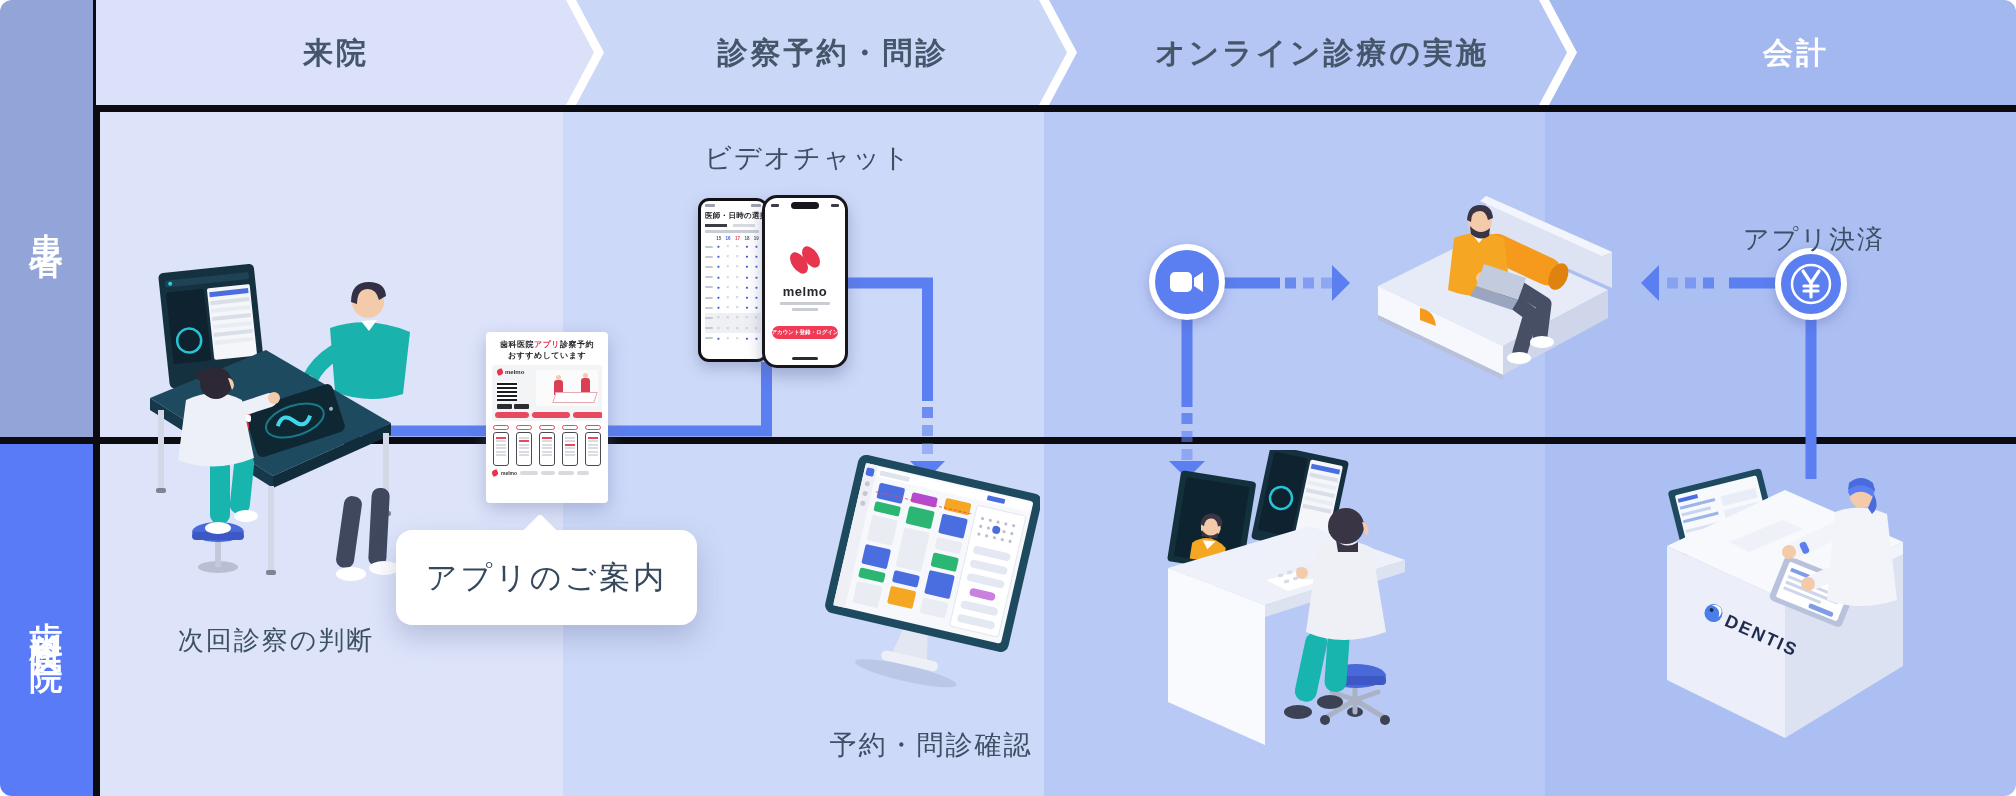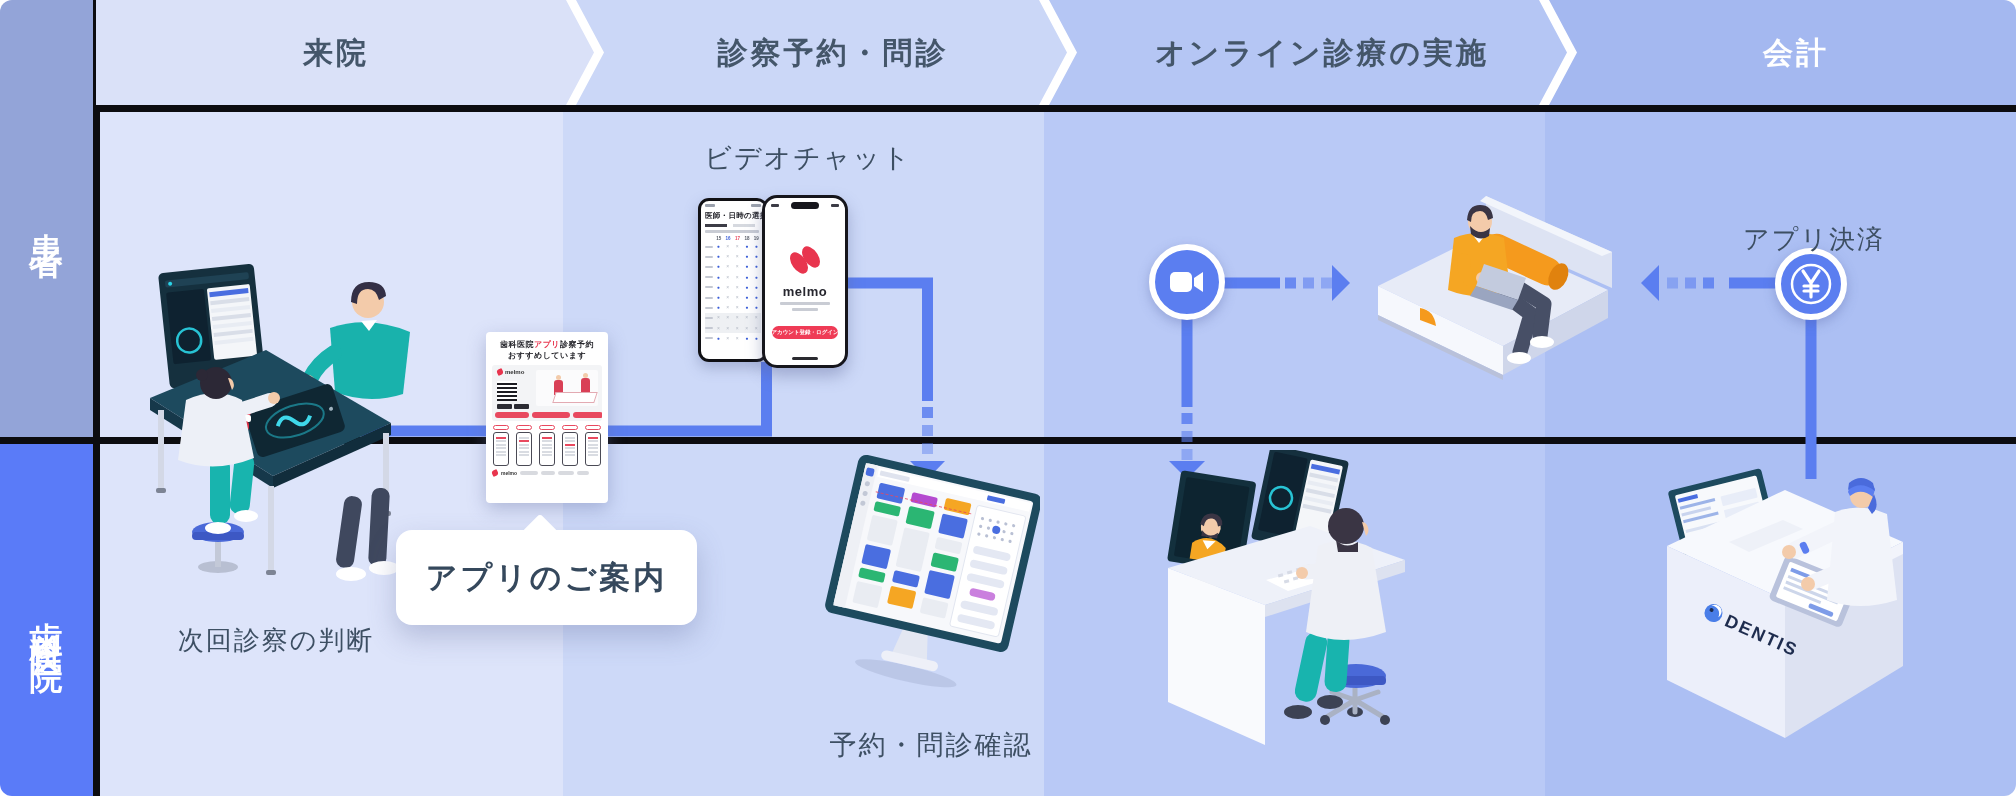--- a/index.html
+++ b/index.html
@@ -97,21 +97,21 @@
   .pf-brand{position:absolute;left:0;right:0;top:86px;text-align:center;font-size:13px;font-weight:700;color:#26262e;letter-spacing:.5px;}
   .pf-tag{position:absolute;left:50%;transform:translateX(-50%);height:2.5px;background:#c9ccd4;border-radius:1px;}
   .pf-btn{position:absolute;left:50%;top:128px;transform:translateX(-50%);width:66px;height:13px;background:#ef3b56;border-radius:7px;
     color:#ffffff;font-size:5.5px;font-weight:700;display:flex;align-items:center;justify-content:center;white-space:nowrap;}
   .pf-home{position:absolute;left:50%;bottom:5px;transform:translateX(-50%);width:26px;height:3px;background:#2a2a30;border-radius:2px;}
 
   
   .guide{position:absolute;left:396px;top:530px;width:301px;height:95px;background:#ffffff;border-radius:16px;
     box-shadow:0 12px 28px rgba(90,100,150,.30);z-index:7;display:flex;align-items:center;justify-content:center;}
   .guide .tri{position:absolute;left:131px;top:-11px;width:26px;height:26px;background:#ffffff;border-radius:4px;transform:rotate(45deg);}
-  .guide .txt{position:relative;font-size:31px;font-weight:700;color:#35485c;letter-spacing:3px;white-space:nowrap;}
+  .guide .txt{position:relative;font-size:31px;font-weight:400;color:#35485c;letter-spacing:3px;white-space:nowrap;}
 
   
   .badge{position:absolute;border-radius:50%;background:#5b7ef0;border:6px solid #ffffff;box-sizing:border-box;z-index:7;
     display:flex;align-items:center;justify-content:center;box-shadow:0 4px 12px rgba(80,95,160,.35);}
   .badge.video{left:1149px;top:244px;width:76px;height:76px;}
   .badge.yen{left:1775px;top:248px;width:72px;height:72px;}
 </style>
 </head>
 <body>
 

